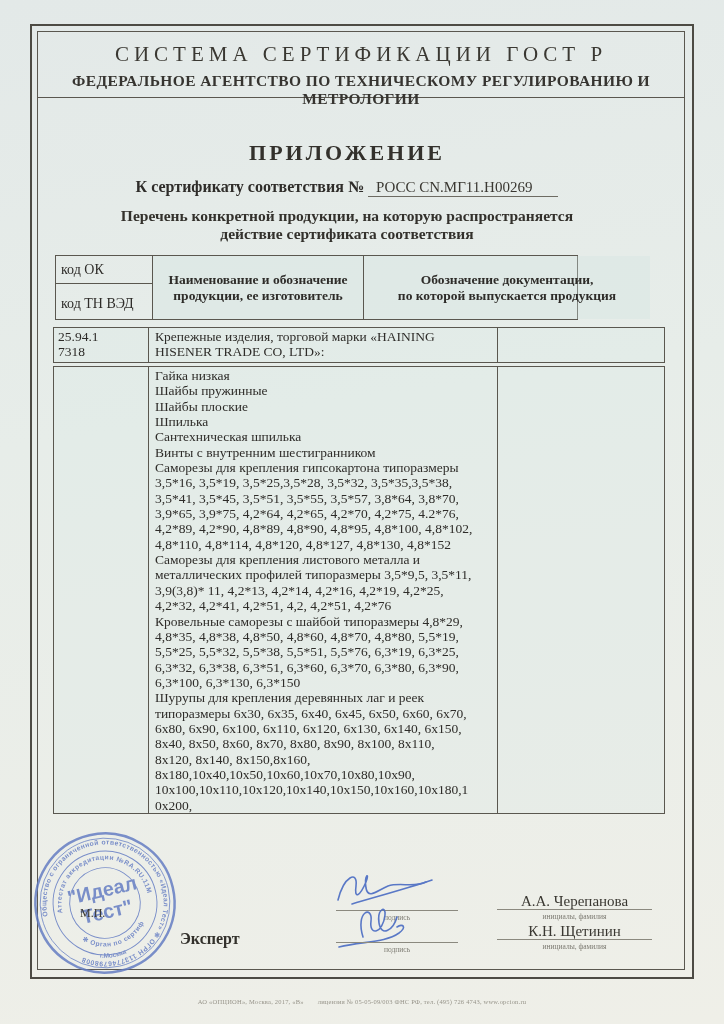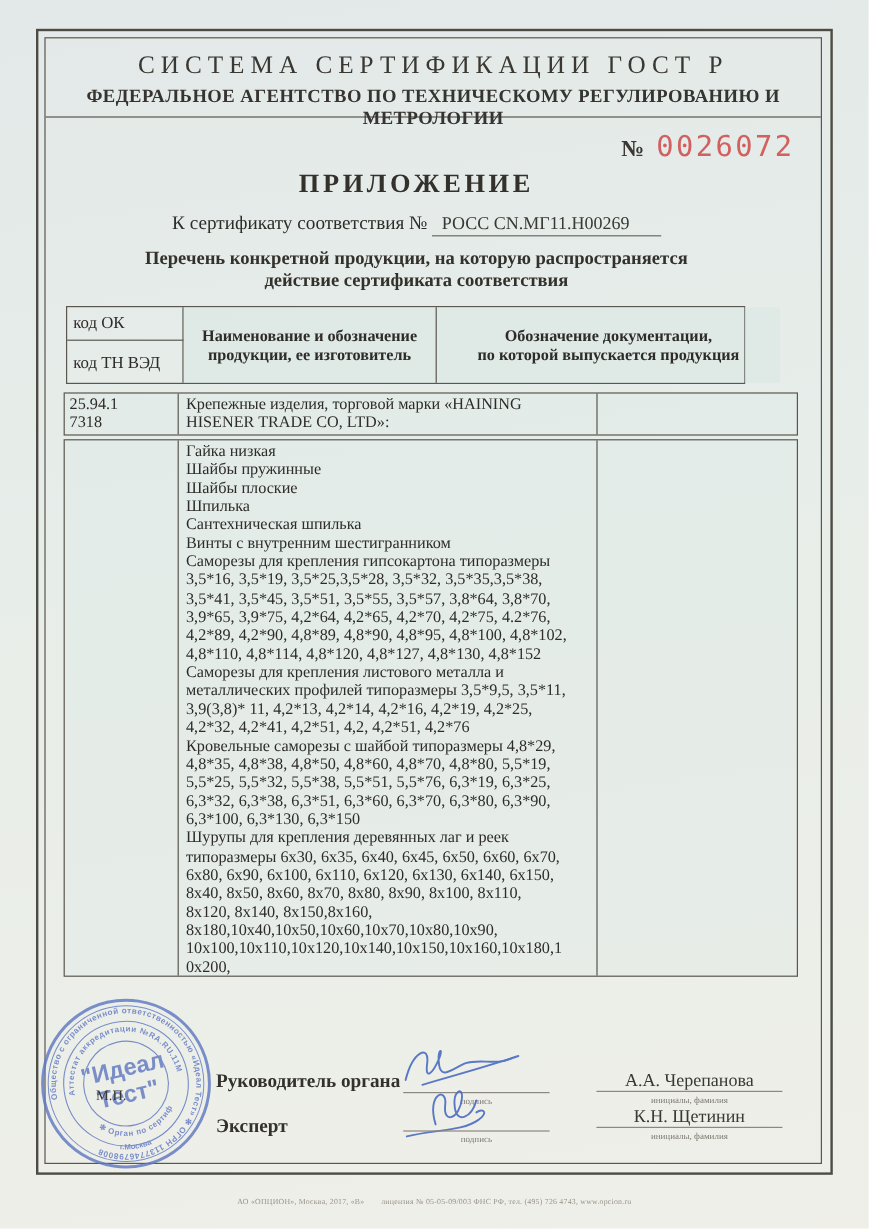--- a/index.html
+++ b/index.html
@@ -14,25 +14,25 @@
   .frame-inner{left:37px;top:31px;width:646px;height:937px;border:1px solid #5a574f;}
   .header-rule{left:38px;top:97px;width:646px;height:0;border-top:1px solid #5a574f;}
   
   .sys-title{left:37px;top:42px;width:648px;font-size:21px;font-weight:normal;letter-spacing:5px;color:#3a3832;}
   .agency-title{left:37px;top:72px;width:648px;font-size:15.5px;font-weight:bold;letter-spacing:.4px;color:#363430;}
   .form-number{left:400px;top:108px;width:262px;text-align:right;}
   .form-number .no{font-size:19px;font-weight:bold;color:#3b3833;margin-right:10px;}
   .form-number .digits{font-family:"DejaVu Sans Mono",monospace;font-size:24px;letter-spacing:2px;color:#d2605e;}
   .doc-title{left:37px;top:140px;width:620px;font-size:22px;font-weight:bold;letter-spacing:3px;color:#33312c;}
   .cert-line{left:37px;top:178px;width:620px;font-size:16px;}
-  .cert-line .lbl{font-weight:normal;}
+  .cert-line .lbl{font-weight:bold;}
   .cert-line .num{font-size:15px;border-bottom:1px solid #6d6b62;padding:0 26px 1px 8px;color:#3a3832;}
   .subtitle{left:37px;width:620px;font-size:15.5px;font-weight:bold;color:#33312c;}
   
-  .htable{left:55px;top:255px;width:566px;height:65px;border:1px solid #5a574f;box-sizing:border-box;}
+  .htable{left:55px;top:255px;width:523px;height:65px;border:1px solid #5a574f;box-sizing:border-box;}
   .htable .c1t{left:0;top:0;width:97px;height:28px;border-right:1px solid #5a574f;border-bottom:1px solid #5a574f;box-sizing:border-box;font-size:14px;padding:6px 0 0 5px;}
   .htable .c1b{left:0;top:28px;width:97px;height:35px;box-sizing:border-box;font-size:14px;padding:12px 0 0 5px;border-right:1px solid #5a574f;}
   .htable .c2{left:97px;top:0;width:211px;height:63px;border-right:1px solid #5a574f;box-sizing:border-box;font-size:13.5px;font-weight:600;display:flex;align-items:center;justify-content:center;background:rgba(208,229,226,.35);}
   .htable .c3{left:308px;top:0;width:286px;height:63px;box-sizing:border-box;font-size:13.5px;font-weight:600;display:flex;align-items:center;justify-content:center;background:rgba(208,229,226,.35);}
   
   .brow{left:53px;width:612px;border:1px solid #5a574f;box-sizing:border-box;background:rgba(214,232,229,.22);}
   .brow1{top:327px;height:36px;}
   .brow2{top:366px;height:448px;}
   .bcell{position:absolute;top:0;bottom:0;box-sizing:border-box;}
   .bc1{left:0;width:95px;border-right:1px solid #5a574f;font-size:13.5px;line-height:15px;padding:1px 0 0 4px;}
@@ -56,23 +56,20 @@
 
 <div class="page">
 
   <div class="abs frame-outer"></div>
   <div class="abs frame-inner"></div>
   <div class="abs header-rule"></div>
 
   <div class="abs ctr sys-title">СИСТЕМА СЕРТИФИКАЦИИ ГОСТ Р</div>
   <div class="abs ctr agency-title">ФЕДЕРАЛЬНОЕ АГЕНТСТВО ПО ТЕХНИЧЕСКОМУ РЕГУЛИРОВАНИЮ И МЕТРОЛОГИИ</div>
 
-  <div class="abs form-number">
-    <span class="no">№</span><span class="digits">0026072</span>
-  </div>
 
   <div class="abs ctr doc-title">ПРИЛОЖЕНИЕ</div>
 
   <div class="abs ctr cert-line">
     <span class="lbl">К сертификату соответствия №</span>
     <span class="num">РОСС CN.МГ11.Н00269</span>
   </div>
 
   <div class="abs ctr subtitle" style="top:207px;">Перечень конкретной продукции, на которую распространяется</div>
   <div class="abs ctr subtitle" style="top:225px;">действие сертификата соответствия</div>
@@ -154,21 +151,20 @@
       <text font-size="6.2">
         <textPath href="#rCityBot" startOffset="28">г.Москва</textPath>
       </text>
       <text x="80" y="74" text-anchor="middle" font-size="19" font-weight="bold">"Идеал</text>
       <text x="80" y="95" text-anchor="middle" font-size="19" font-weight="bold">Тест"</text>
     </g>
   </svg>
 
   <div class="abs mp">М.П.</div>
 
-  <div class="abs role" style="top:893px;">Руководитель органа</div>
   <svg class="abs sig-svg" style="left:330px;top:866px;" width="130" height="46" viewBox="0 0 130 46">
     <g fill="none" stroke="#4a6cc3" stroke-width="1.6" stroke-linecap="round" opacity="0.9">
       <path d="M8,34 C14,10 28,4 26,20 C24,34 30,30 36,16 C40,6 34,8 36,22 C38,34 48,24 58,20 C70,16 84,22 96,16"></path>
       <path d="M22,38 C45,31 72,24 102,14"></path>
     </g>
   </svg>
   <div class="abs sline" style="left:336px;top:910px;width:122px;"></div>
   <div class="abs scap" style="left:336px;top:913px;width:122px;">подпись</div>
   <div class="abs sname" style="left:497px;top:893px;width:155px;">А.А. Черепанова</div>
   <div class="abs sline" style="left:497px;top:909px;width:155px;"></div>

